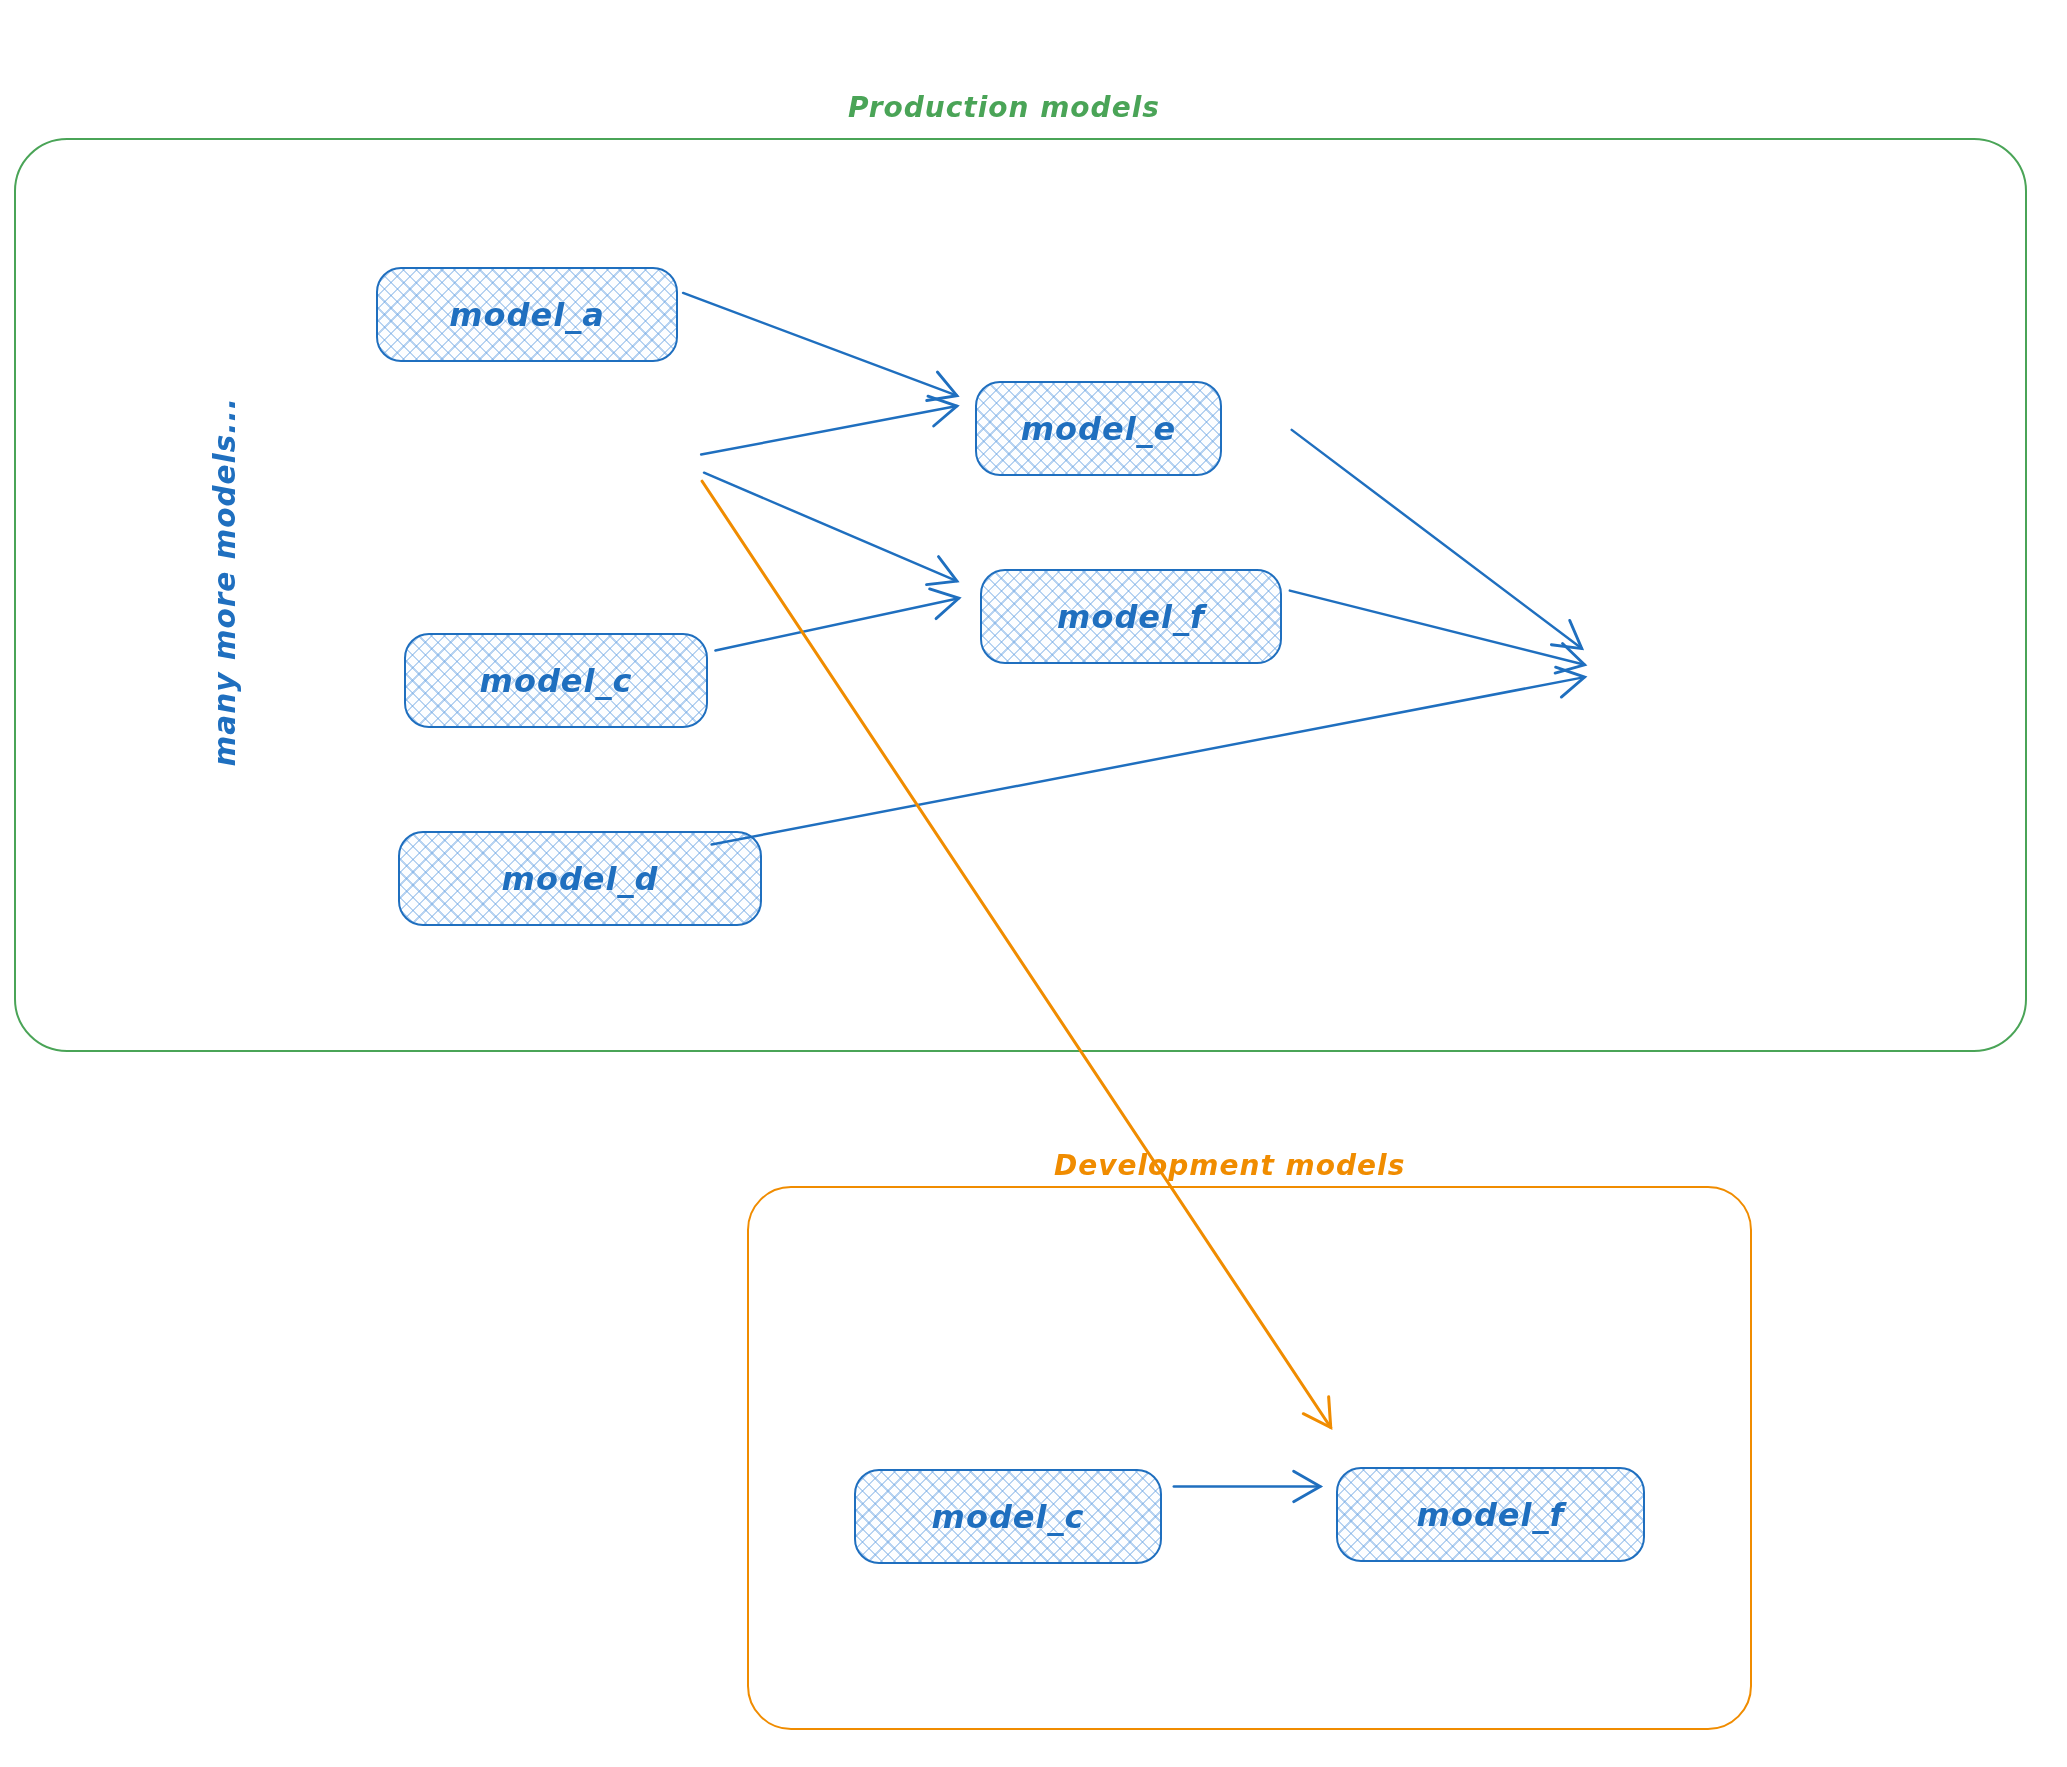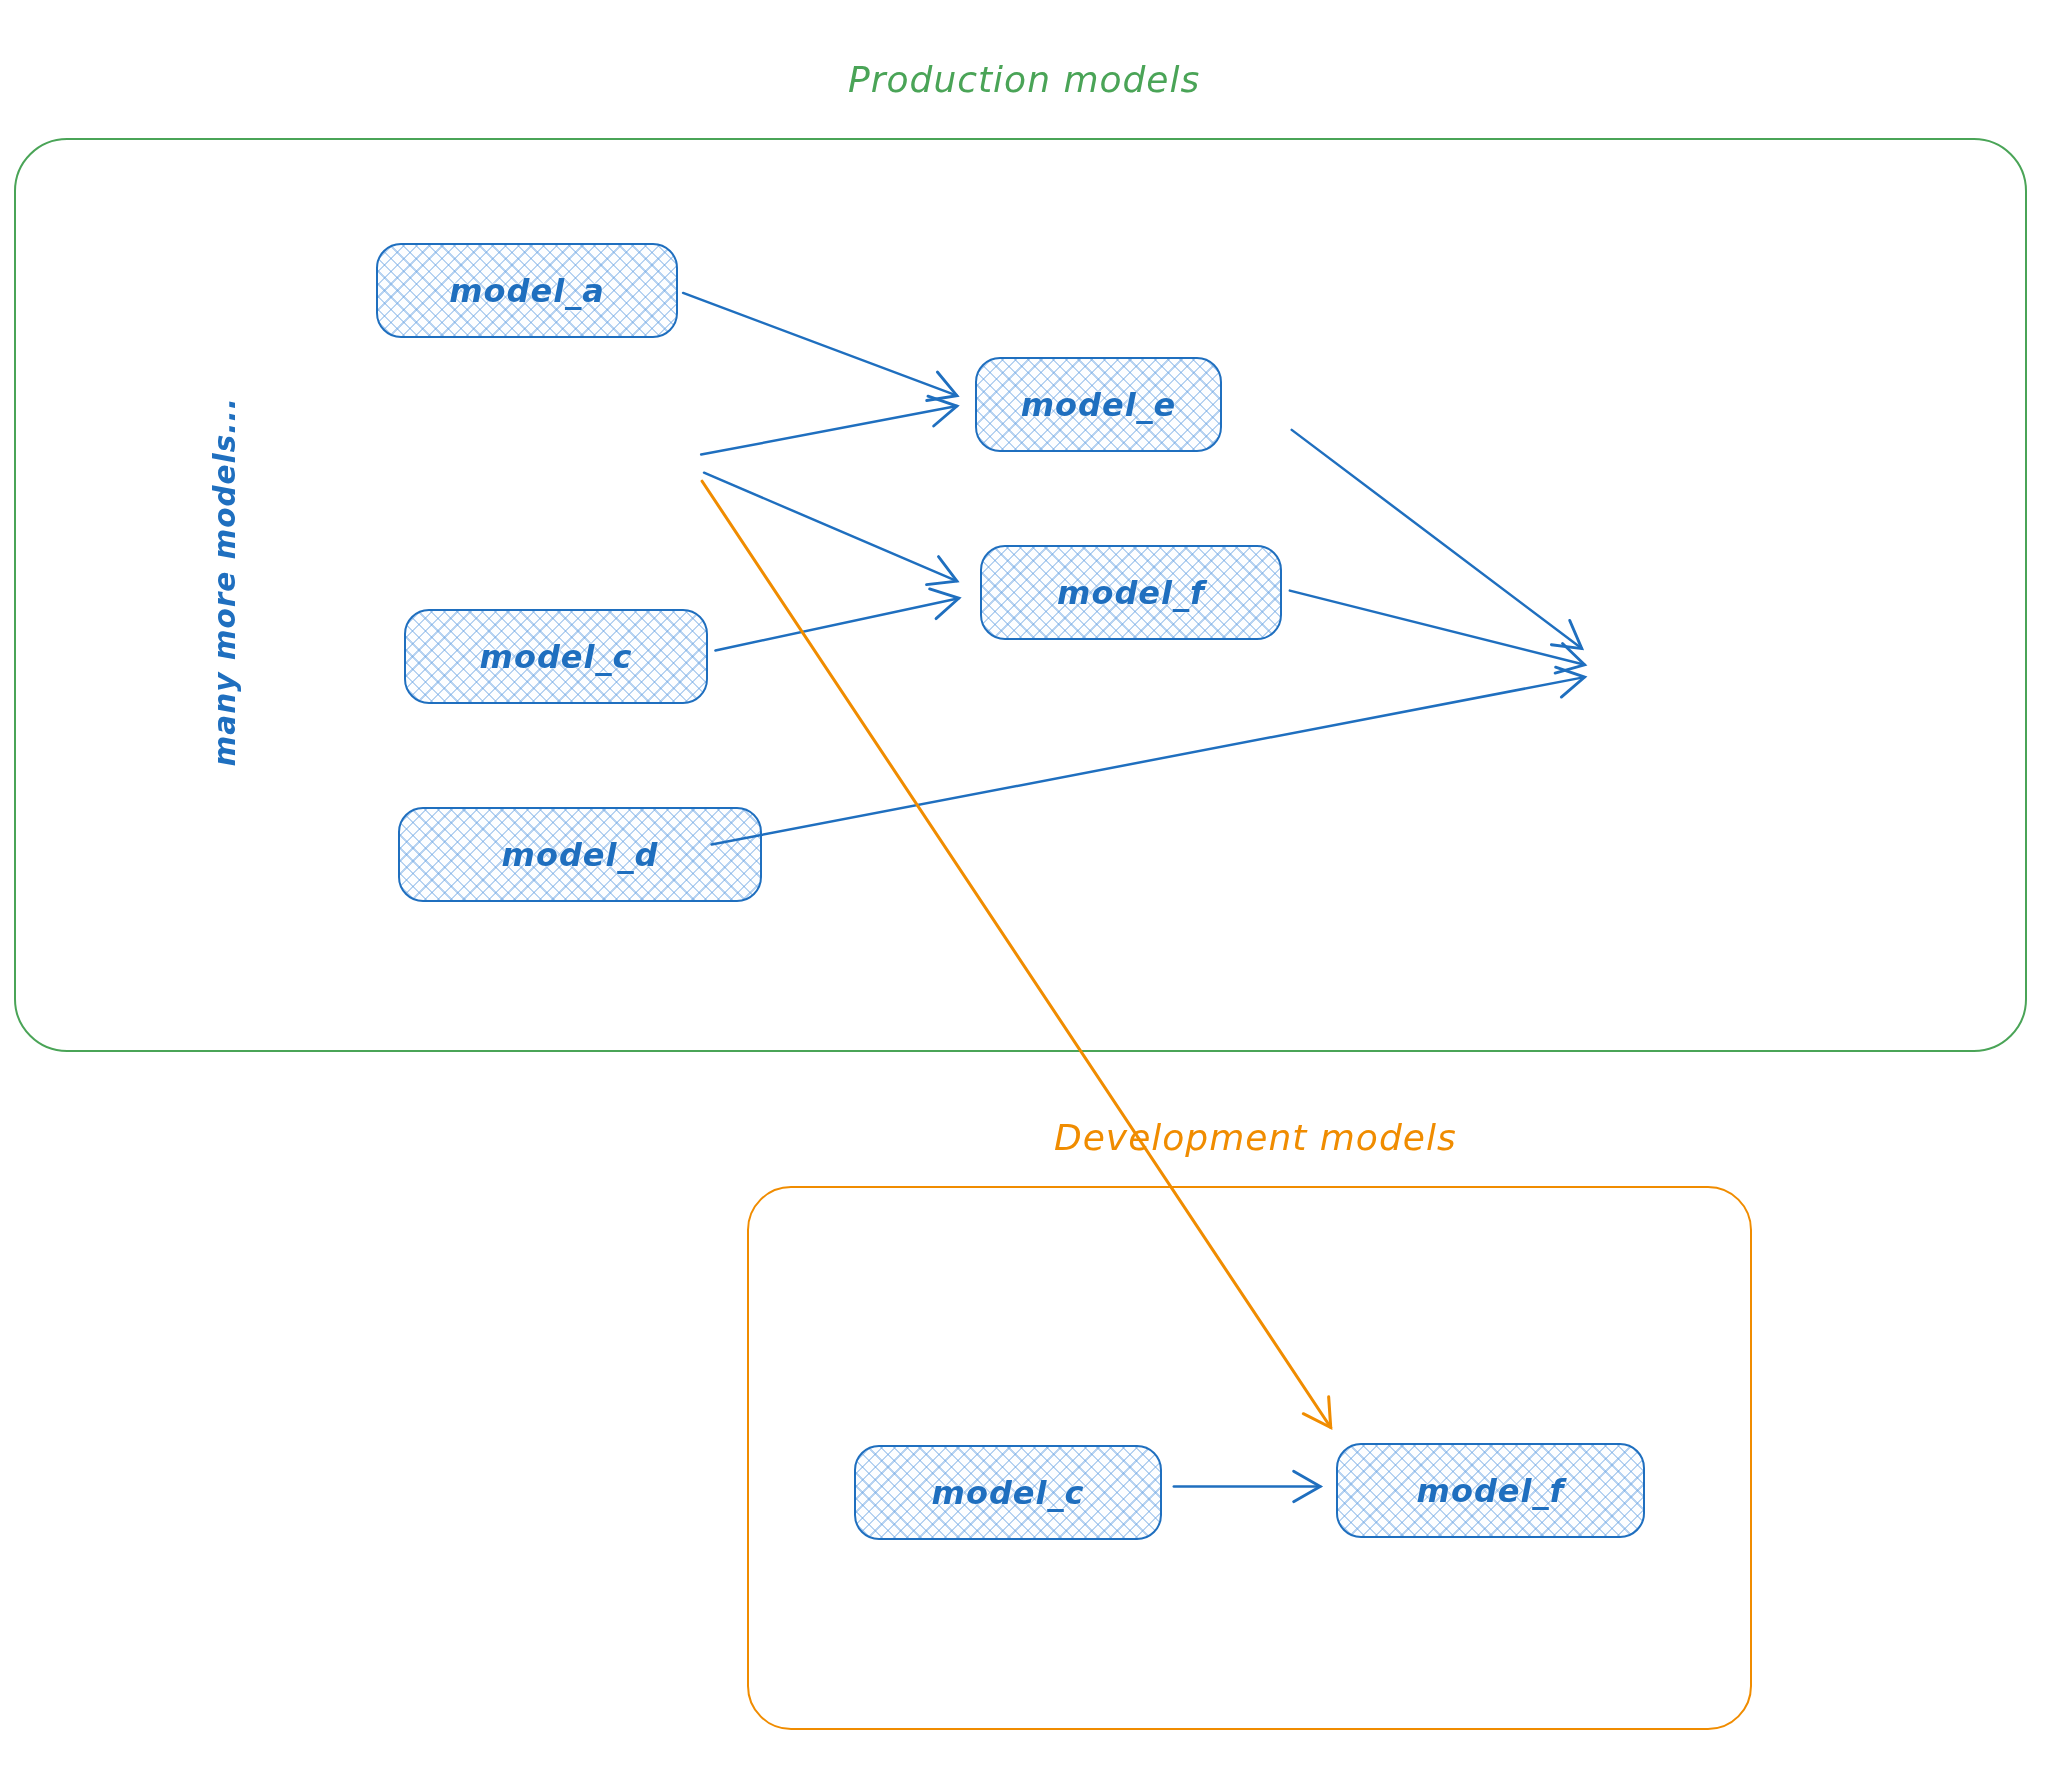--- a/index.html
+++ b/index.html
@@ -20,25 +20,26 @@
     border: 2.4px solid #4aa457;
     border-radius: 53px;
   }
   .group.orange {
     left: 747px; top: 1186px; width: 1001px; height: 540px;
     border: 2.4px solid #f08c00;
     border-radius: 44px;
   }
   .title {
     position: absolute;
-    font-size: 36px;
+    font-size: 28px;
     font-style: italic;
-    font-weight: 400;
+    font-weight: 700;
     letter-spacing: 1px;
     white-space: nowrap;
+    margin-top: 32px;
   }
   .title.green-t { left: 848px; top: 59px; color: #4aa457; }
   .title.orange-t { left: 1054px; top: 1117px; color: #f08c00; }
   .side-note {
     position: absolute;
     left: 82px; top: 607px;
     width: 285px;
     text-align: center;
     color: #1f6fbf;
     font-size: 29.5px;
@@ -55,20 +56,21 @@
     border-radius: 25px;
     background:
       repeating-linear-gradient(45deg, rgba(100,160,225,0.45) 0 1.7px, transparent 1.7px 9px),
       repeating-linear-gradient(135deg, rgba(100,160,225,0.45) 0 1.7px, transparent 1.7px 9px),
       #fdfeff;
     display: flex;
     align-items: center;
     justify-content: center;
     box-sizing: border-box;
     z-index: 2;
+    margin-top: 24px;
   }
   .nlabel {
     color: #1f6fbf;
     font-size: 32px;
     font-style: italic;
     font-weight: 600;
     letter-spacing: 1px;
     text-shadow: 0 0 1.9px #ffffff, 0 0 3.8px #ffffff;
     white-space: nowrap;
   }

